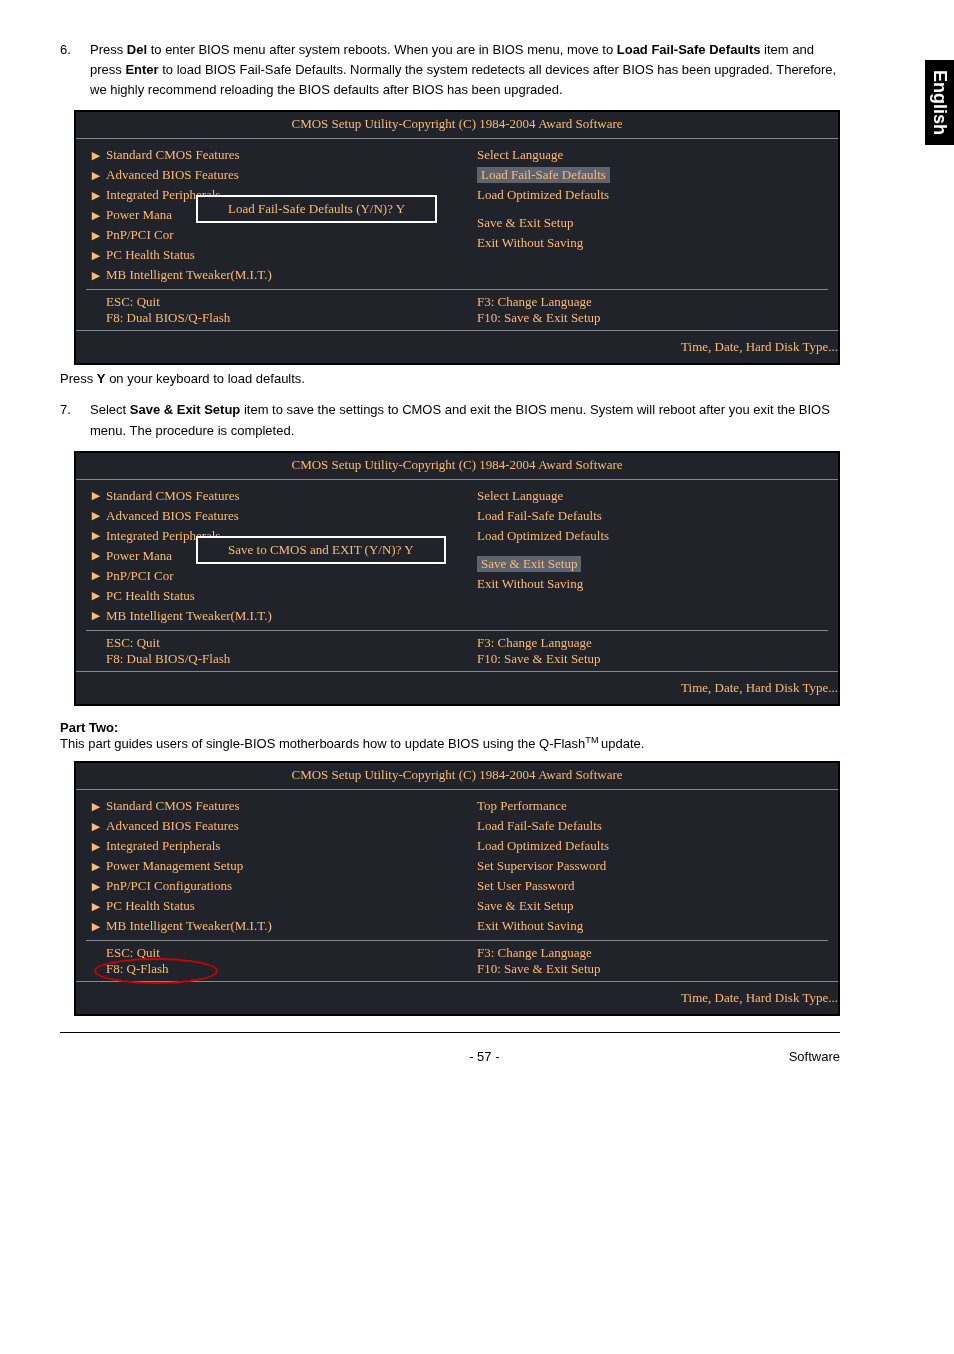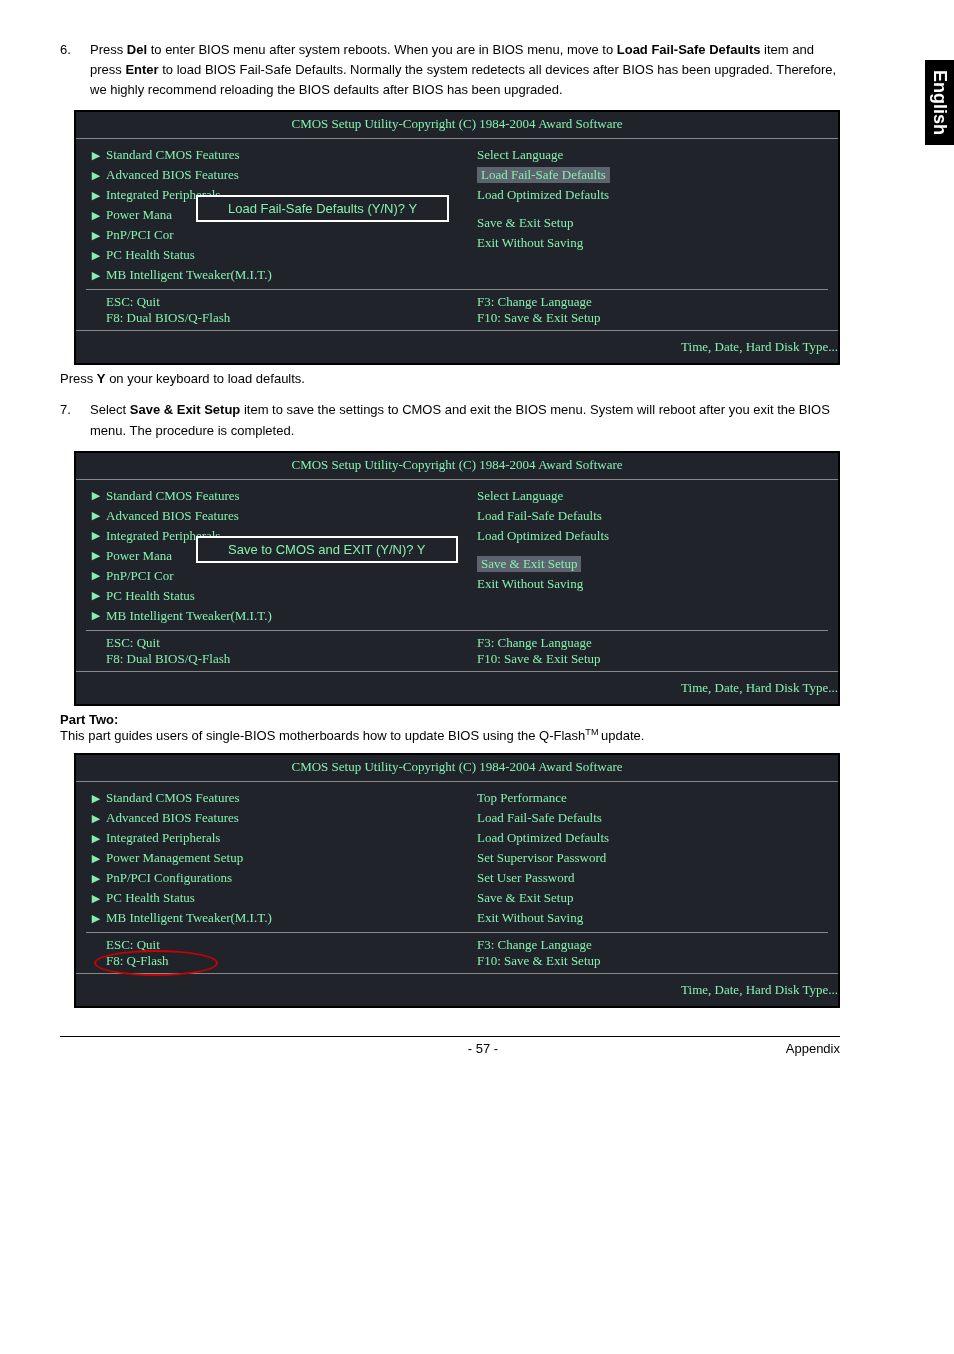--- a/index.html
+++ b/index.html
@@ -41,21 +41,21 @@
     width: 30px;
     flex-shrink: 0;
   }
   .step-body { flex: 1; }
   .bold { font-weight: bold; }
 
   .bios-box {
     border: 2px solid #000;
     margin: 8px 0 6px 14px;
     background: #20232a;
-    color: #86efac;
+    color: #fdba74;
     font-family: "Times New Roman", serif;
     font-size: 13px;
   }
   .bios-title {
     text-align: center;
     padding: 4px 0 6px 0;
     border-bottom: 1px solid #888;
   }
   .bios-body {
     display: flex;
@@ -94,47 +94,47 @@
     background: #5d6470;
     padding: 0 4px;
   }
   .dialog {
     position: absolute;
     left: 120px;
     top: 56px;
     border: 2px double #fff;
     background: #20232a;
     padding: 4px 30px;
-    font-family: Liberation Sans, sans-serif;
+    font-family: Liberation Serif, serif;
   }
   .caption {
     margin: 6px 0 14px 0;
   }
   .section-hdr {
     font-weight: bold;
-    margin-top: 6px;
+    margin-top: 14px;
   }
   .section-sub {
     font-weight: bold;
     margin: 4px 0 6px 0;
   }
   sup { font-size: 0.7em; }
   .circle {
     position: absolute;
     border: 2px solid #c00;
     border-radius: 50%;
     width: 120px;
     height: 22px;
     pointer-events: none;
   }
   .footer-line {
     border-top: 1px solid #000;
-    margin-top: 28px;
+    margin-top: 16px;
     display: flex;
-    padding-top: 4px;
+    padding-top: 16px;
     font-size: 13px;
     justify-content: flex-end;
   }
   .footer-line .pg { flex:1; text-align:center; }
   .footer-line .ap { }
 </style>
 </head>
 <body>
 
 <div class="side-tab">English</div>
@@ -400,16 +400,16 @@
           <div>F10: Save &amp; Exit Setup</div>
         </div>
       </div>
       <div class="bios-hint">Time, Date, Hard Disk Type...</div>
       <div class="circle" style="left:18px; bottom:30px;"></div>
     </div>
 
   <div class="footer-line">
     <div style="width:120px"></div>
     <div class="pg">- 57 -</div>
-    <div class="ap">Appendix</div>
+    <div class="ap">Software</div>
   </div>
 
 </div>
 
 </body></html>

